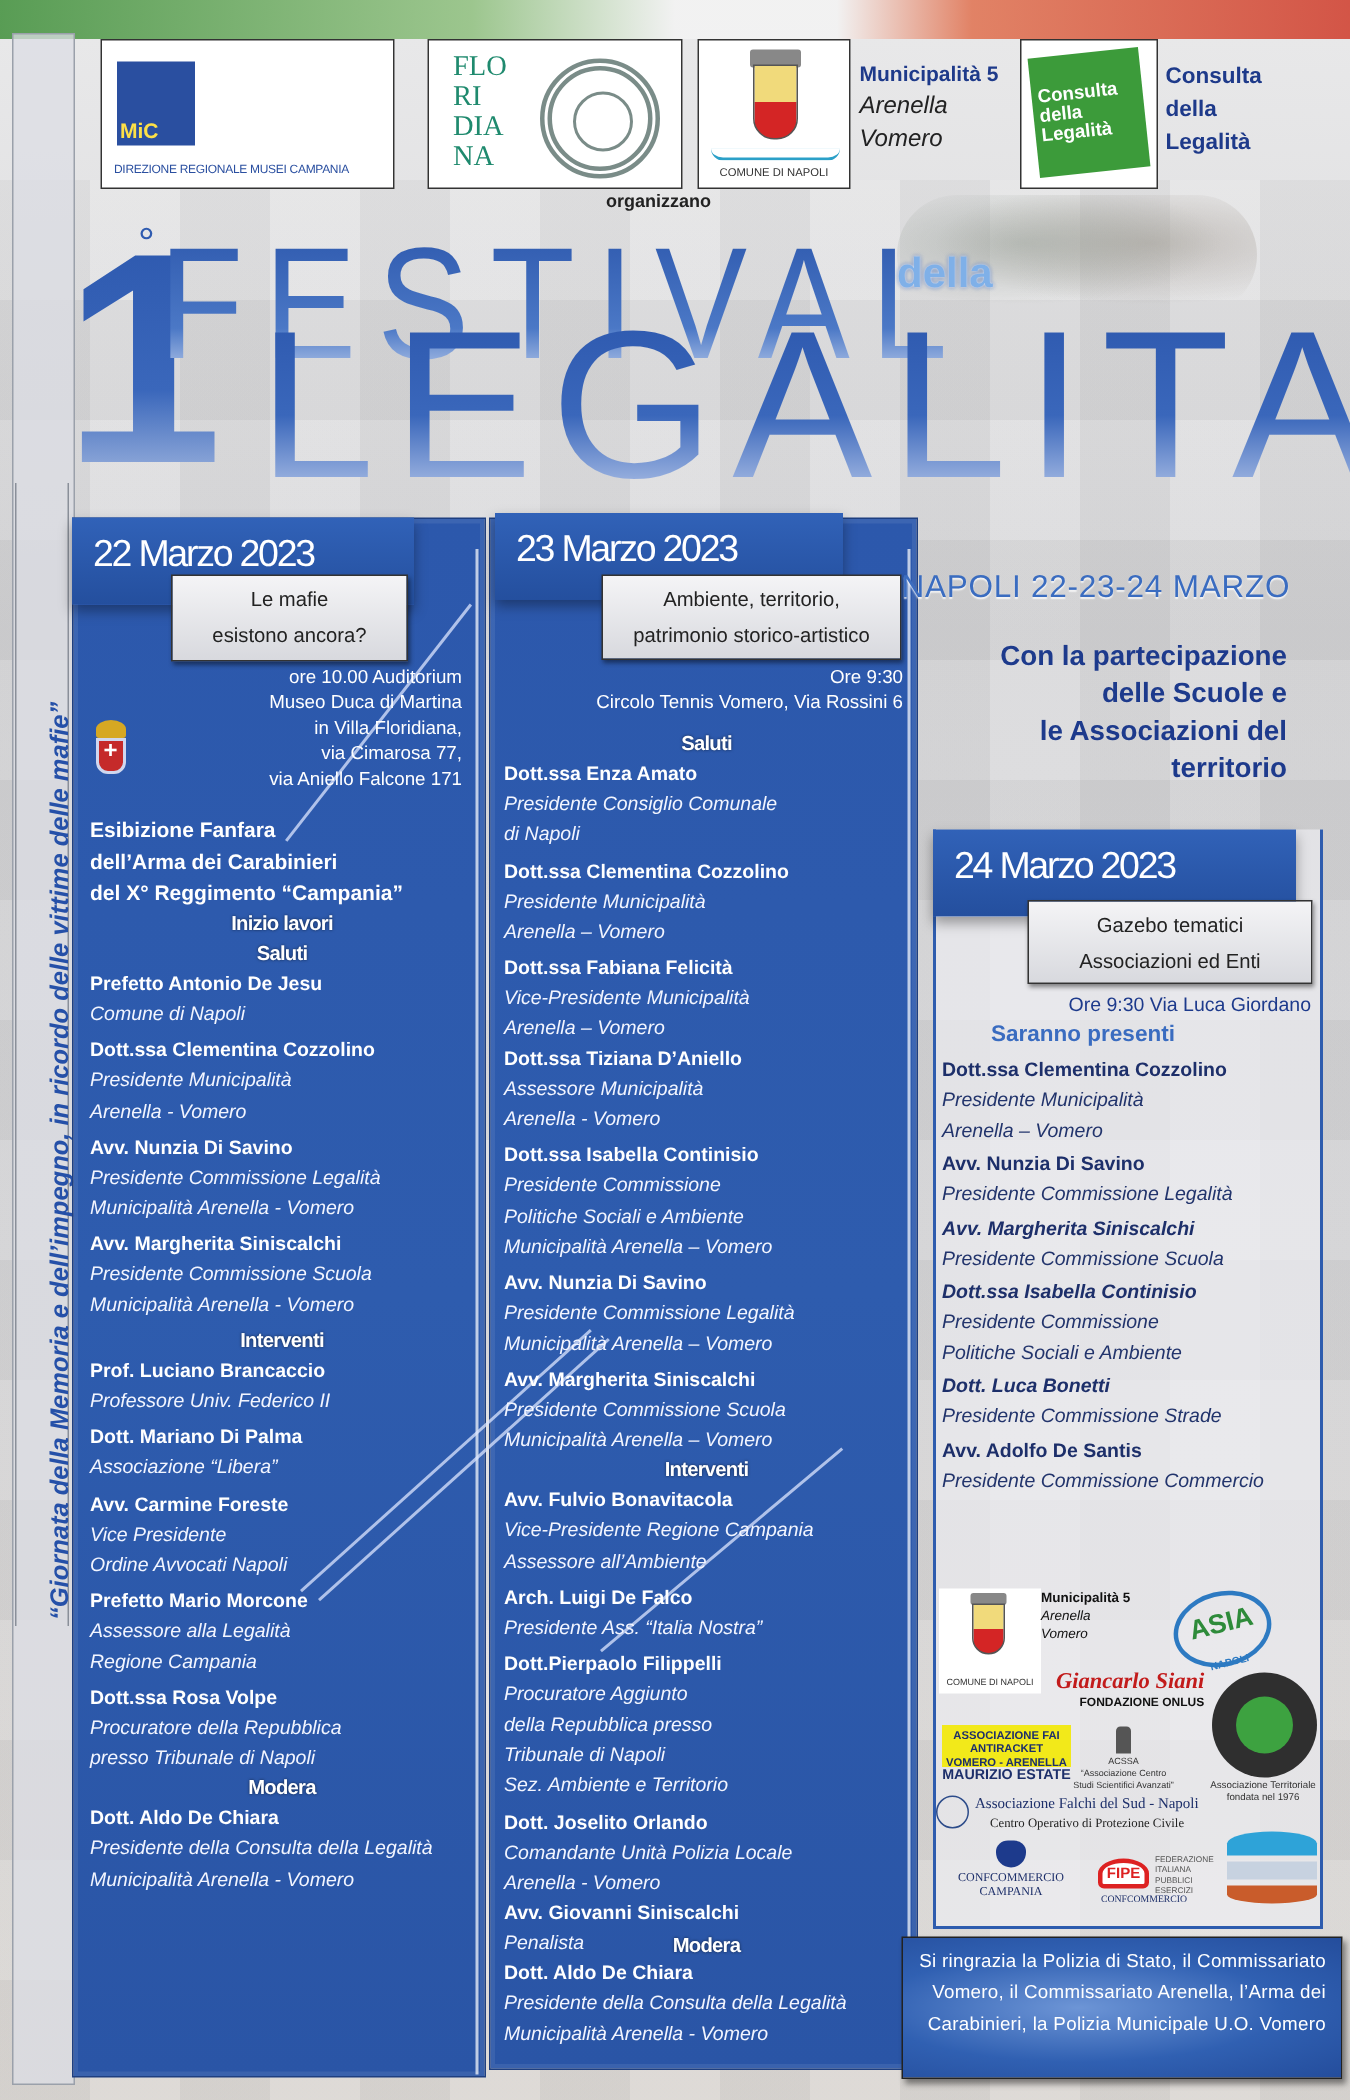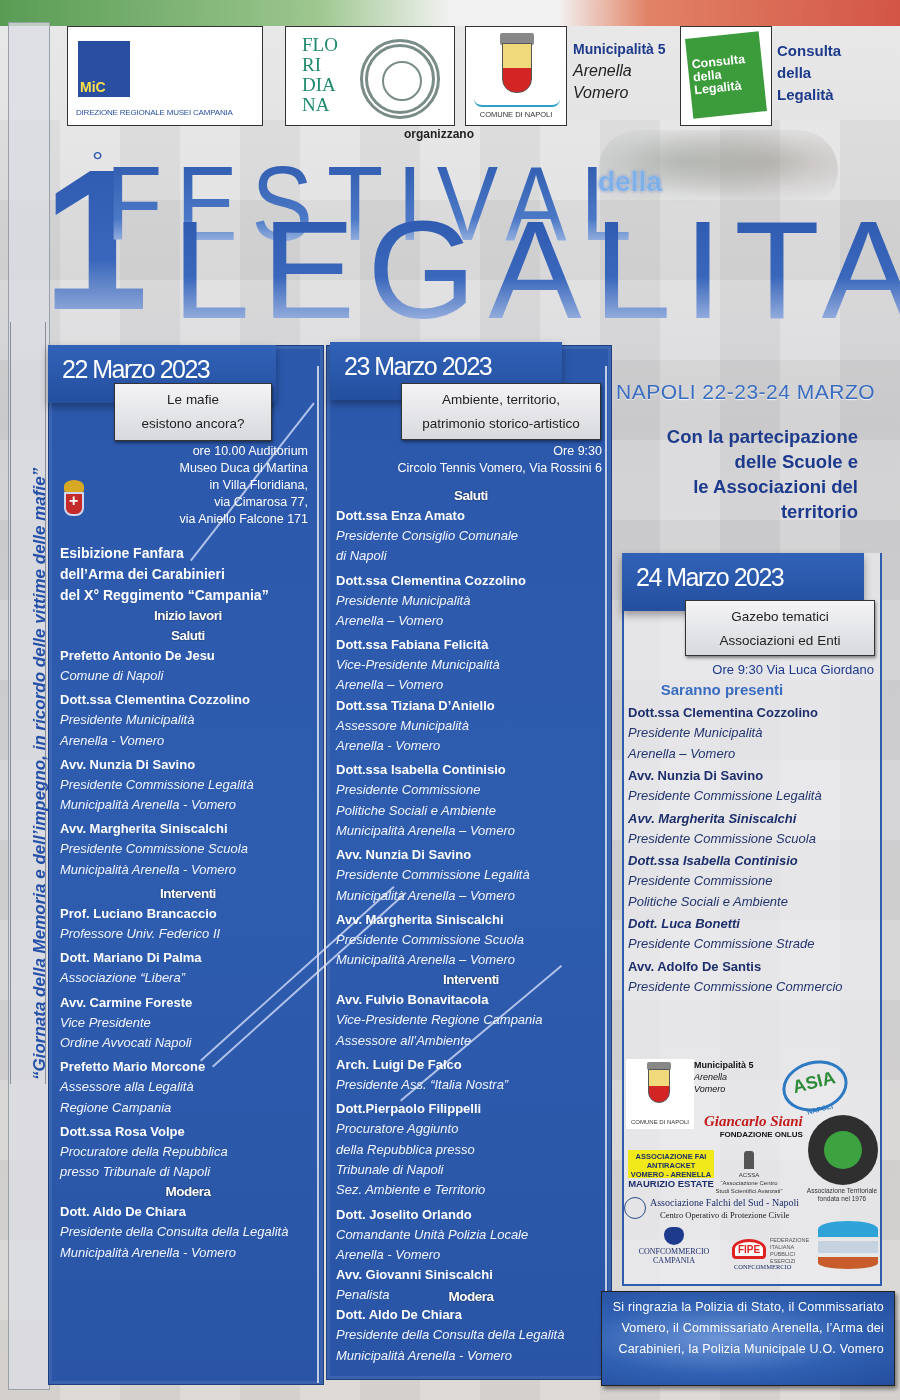--- a/index.html
+++ b/index.html
@@ -100,21 +100,21 @@
   .prog { position: absolute; color: #fff; }
   .prog .intro { font-size: 14px; font-weight: bold; line-height: 21px; }
   .prog .heading { font-size: 13.5px; font-weight: bold; text-align: center; line-height: 20px; letter-spacing: -.5px; text-shadow: 0 0 2px rgba(0,0,0,.6); }
   .prog .name { font-size: 13px; font-weight: bold; line-height: 20px; }
   .prog .role { font-size: 13px; font-style: italic; line-height: 20.3px; color: #f2f5ff; }
   .prog .entry { margin-bottom: 4px; }
   .pg1 { left: 60px; top: 543px; width: 256px; }
   .pg2 { left: 336px; top: 486px; width: 270px; }
 
   
-  .napoli-dates { position: absolute; left: 616px; top: 380px; font-size: 21px; color: #3a6cc0; letter-spacing: .5px;
+  .napoli-dates { position: absolute; left: 601px; top: 380px; font-size: 21px; color: #3a6cc0; letter-spacing: .5px;
     text-shadow: 0 1px 1px rgba(255,255,255,.8); }
   .partecipazione { position: absolute; right: 42px; top: 424px; width: 260px; text-align: right; font-size: 18.5px; font-weight: bold; color: #1d3a8c; line-height: 25px; }
   .p3 { position: absolute; left: 622px; top: 553px; width: 260px; height: 733px;
     border: 2px solid #2e5cae; border-top: none; background: rgba(235,236,240,.72); }
   .time3 { position: absolute; left: 622px; top: 662px; width: 252px; text-align: right; font-size: 13px; color: #1d3a8c; }
   .presenti { position: absolute; left: 622px; top: 681px; width: 200px; text-align: center; font-size: 15px; font-weight: bold; color: #3a6cc0; }
   .pg3 { position: absolute; left: 628px; top: 703px; width: 250px; color: #1d2f6a; }
   .pg3 .name { font-size: 13px; font-weight: bold; line-height: 20px; color: #1d2f6a; }
   .pg3 .name.it { font-style: italic; }
   .pg3 .role { font-size: 13px; font-style: italic; line-height: 20.5px; color: #22346c; }

